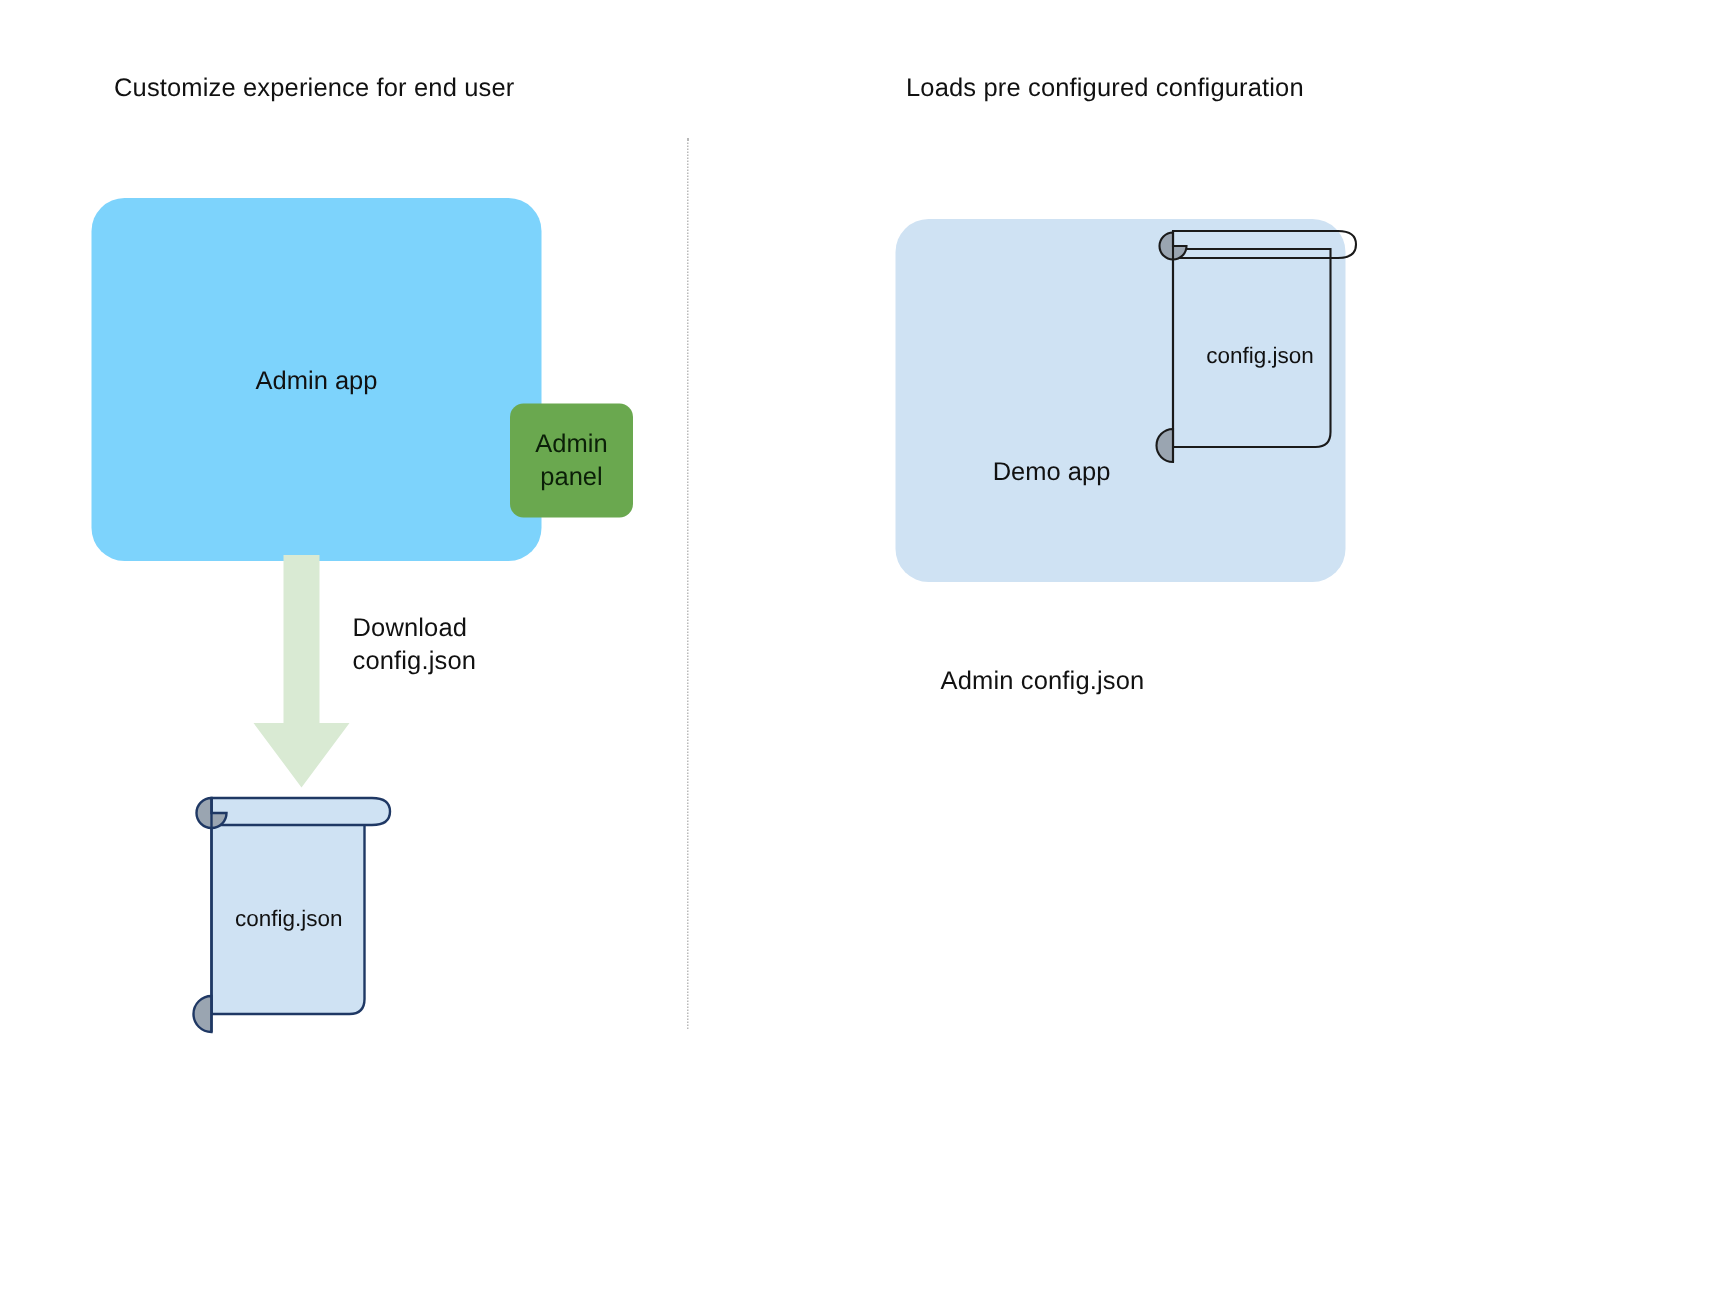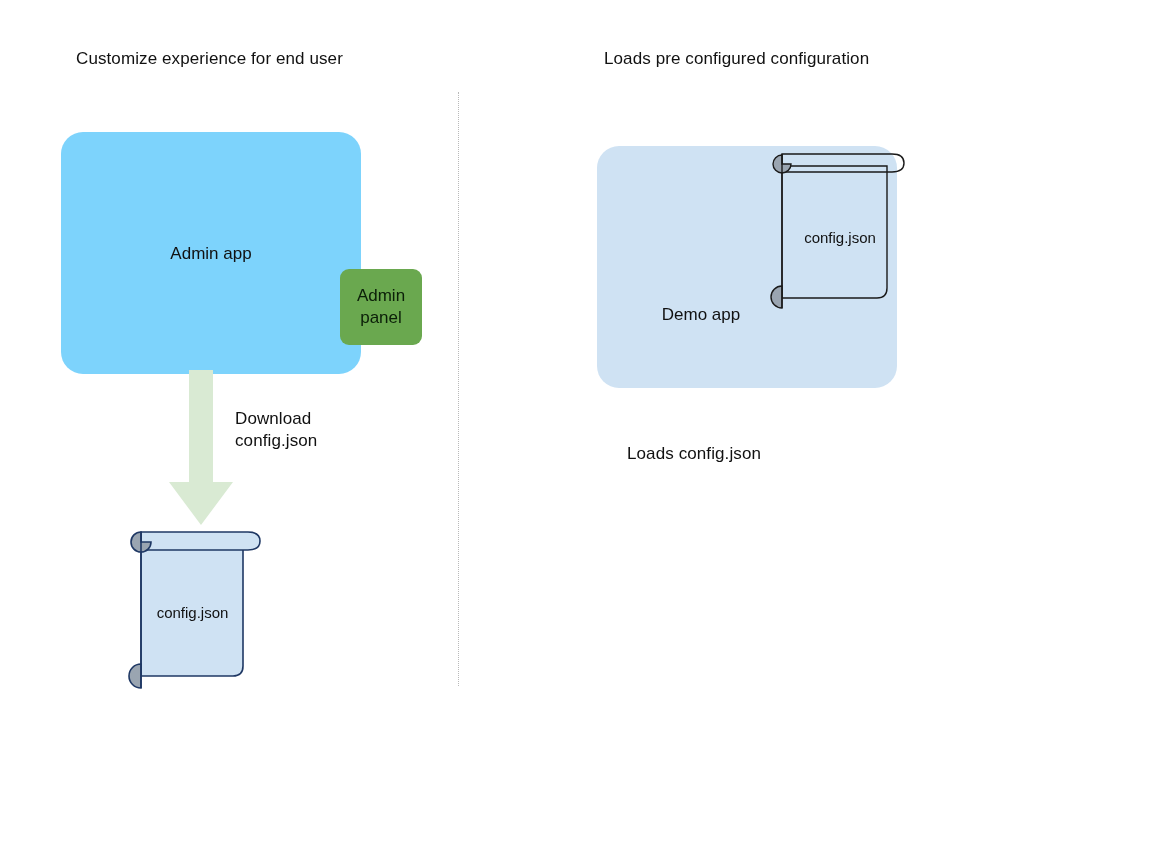--- a/index.html
+++ b/index.html
@@ -207,15 +207,15 @@
       <path d="M7 2 L117 2 Q129 2 129 11 Q129 20 117 20 L7 20 Z" fill="none" stroke="#1a1a1a" stroke-width="1.4"></path>
 
       <path d="M7 3 A9 9 0 1 0 16 12 L7 12 Z" fill="#9aa5b1" stroke="#1a1a1a" stroke-width="1.4"></path>
 
       <path d="M7 134 A11 11 0 1 0 7 156 L7 145 Z" fill="#9aa5b1" stroke="#1a1a1a" stroke-width="1.4"></path>
       <line x1="7" y1="2" x2="7" y2="156" stroke="#1a1a1a" stroke-width="1.4"></line>
     </svg>
     <div class="scroll-text">config.json</div>
   </div>
 
-  <div class="label" id="loads-label">Loads config.json</div>
+  <div class="label" id="loads-label">Admin config.json</div>
 
 </div>
 
 </body></html>

